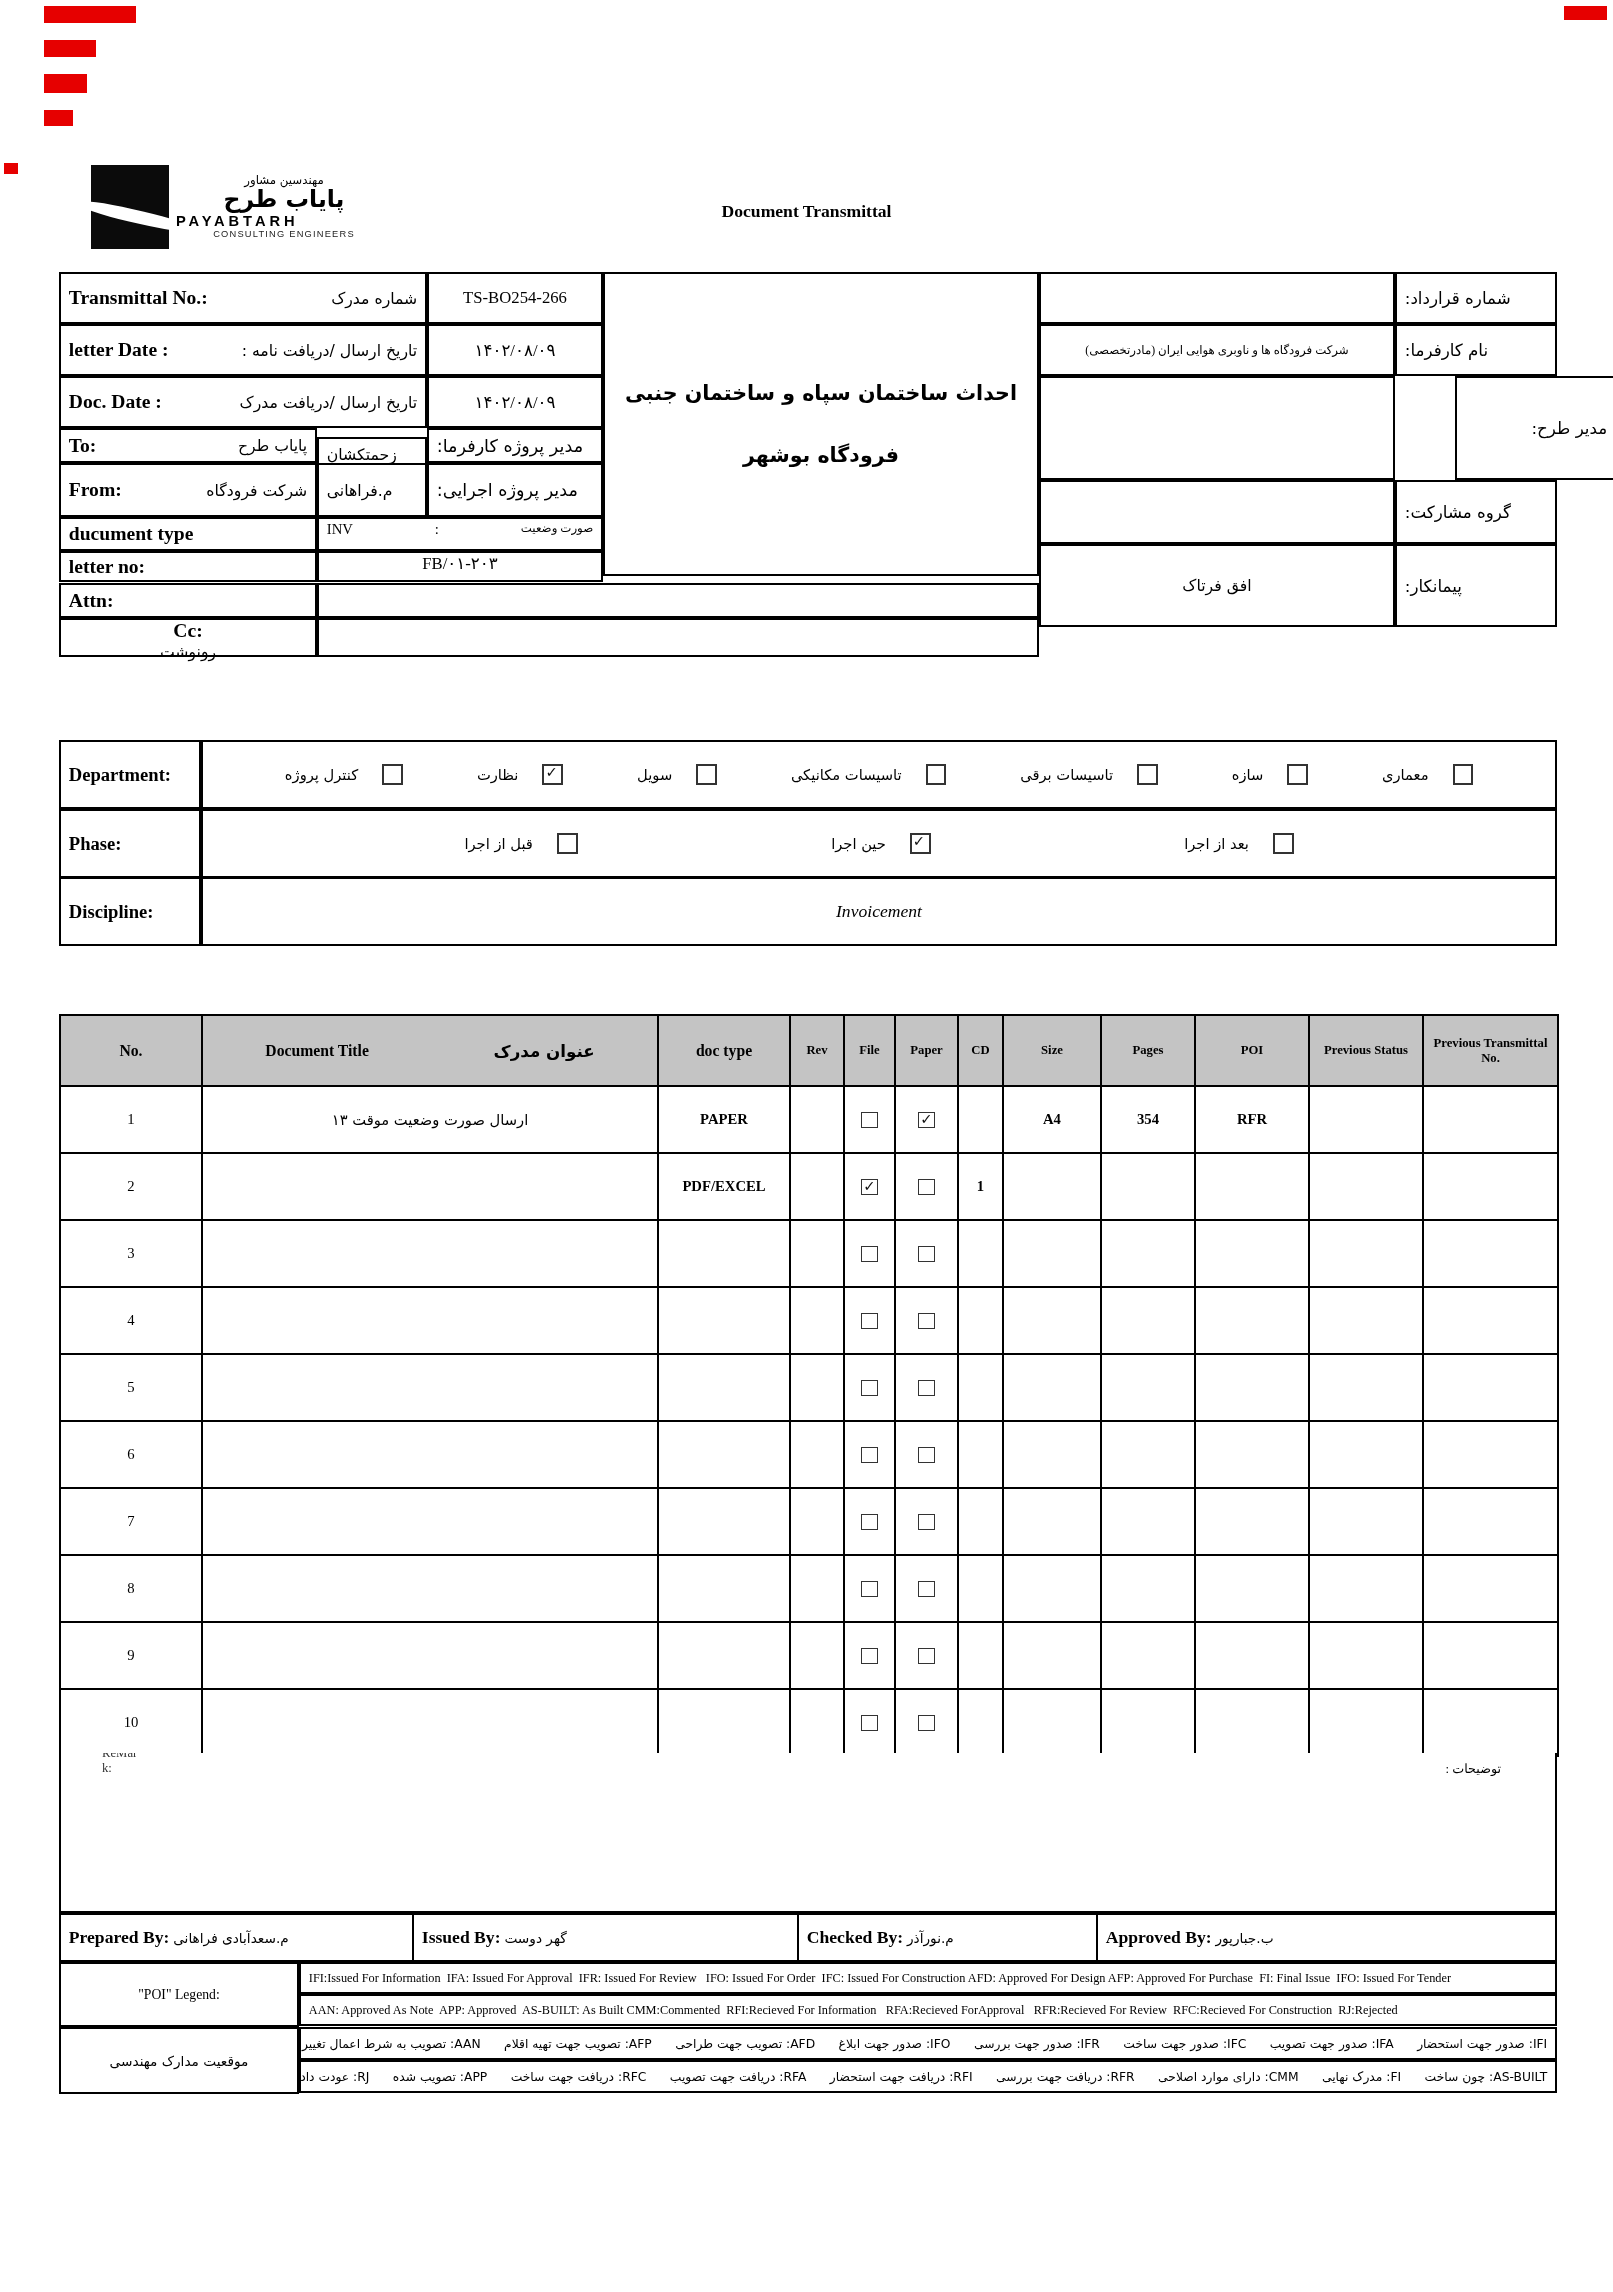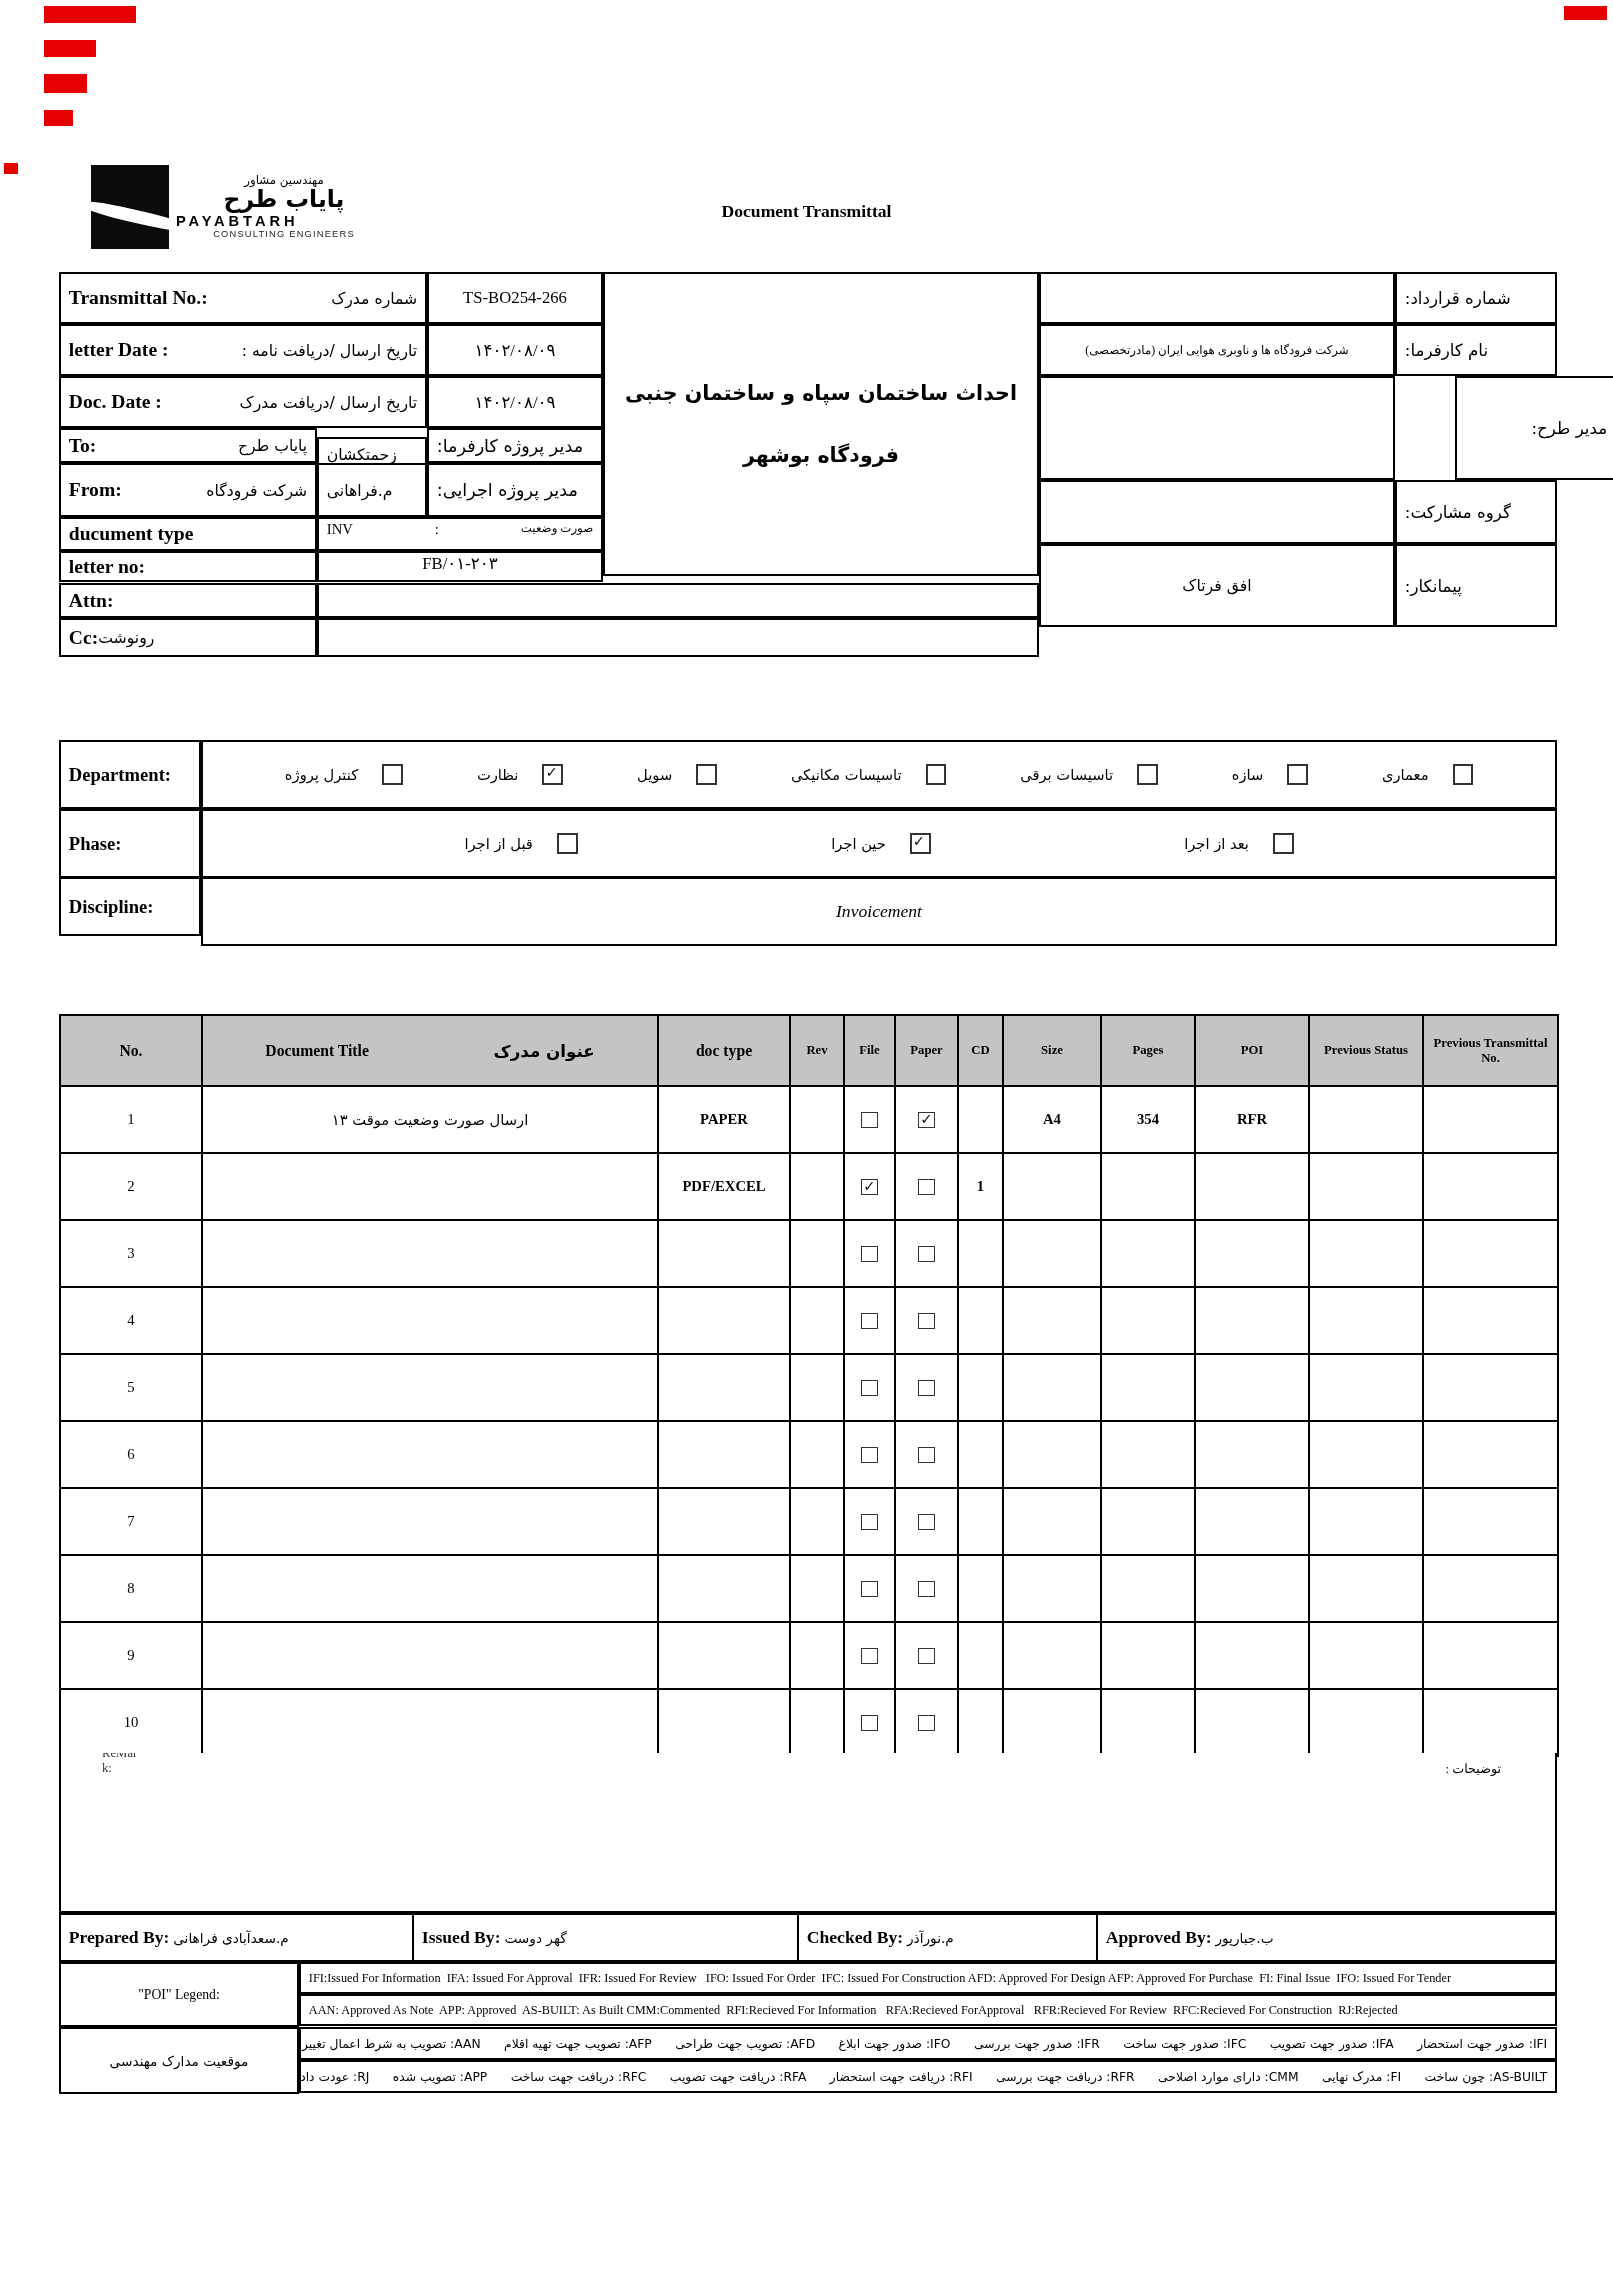--- a/index.html
+++ b/index.html
@@ -124,21 +124,21 @@
     </div>
     <div class="cell ctr" style="left:258px;top:279px;width:286px;height:31px;align-items:flex-start;">
       <span class="val">FB/۰۱-۲۰۳</span>
     </div>
 
     <div class="cell" style="left:0;top:311px;width:258px;height:35px;">
       <span class="en">Attn:</span>
     </div>
     <div class="cell" style="left:258px;top:311px;width:722px;height:35px;"></div>
 
-    <div class="cell" style="left:0;top:346px;width:258px;height:39px;">
+    <div class="cell" style="left:0;top:346px;width:258px;height:39px;flex-direction:column;">
       <span class="en">Cc:</span>
       <span class="fa">رونوشت</span>
     </div>
     <div class="cell" style="left:258px;top:346px;width:722px;height:39px;"></div>
 
     <div class="cell ctr" style="left:544px;top:0;width:436px;height:304px;flex-direction:column;justify-content:center;gap:25.5px;">
       <div class="fa" style="font-size:20.6px;font-weight:bold;">احداث ساختمان سپاه و ساختمان جنبی</div>
       <div class="fa" style="font-size:20.6px;font-weight:bold;margin-top:13px;">فرودگاه بوشهر</div>
     </div>
 
@@ -214,21 +214,21 @@
       <span class="opt">
           <span class="cb checked"></span>
           <span class="fa">حین اجرا</span>
         </span>
       <span class="opt">
           <span class="cb"></span>
           <span class="fa">قبل از اجرا</span>
         </span>
     </div>
 
-    <div class="cell" style="left:0;top:137px;width:142px;height:59px;">
+    <div class="cell" style="left:0;top:137px;width:142px;height:69px;">
       <span class="en" style="font-size:18.6px;">Discipline:</span>
     </div>
     <div class="cell ctr" style="left:142px;top:137px;width:1356px;height:69px;">
       <span style="font-size:17.6px;font-style:italic;">Invoicement</span>
     </div>
   </div>
 
   <div class="abs" style="left:59px;top:1014px;">
     <table class="doct">
       <colgroup>

